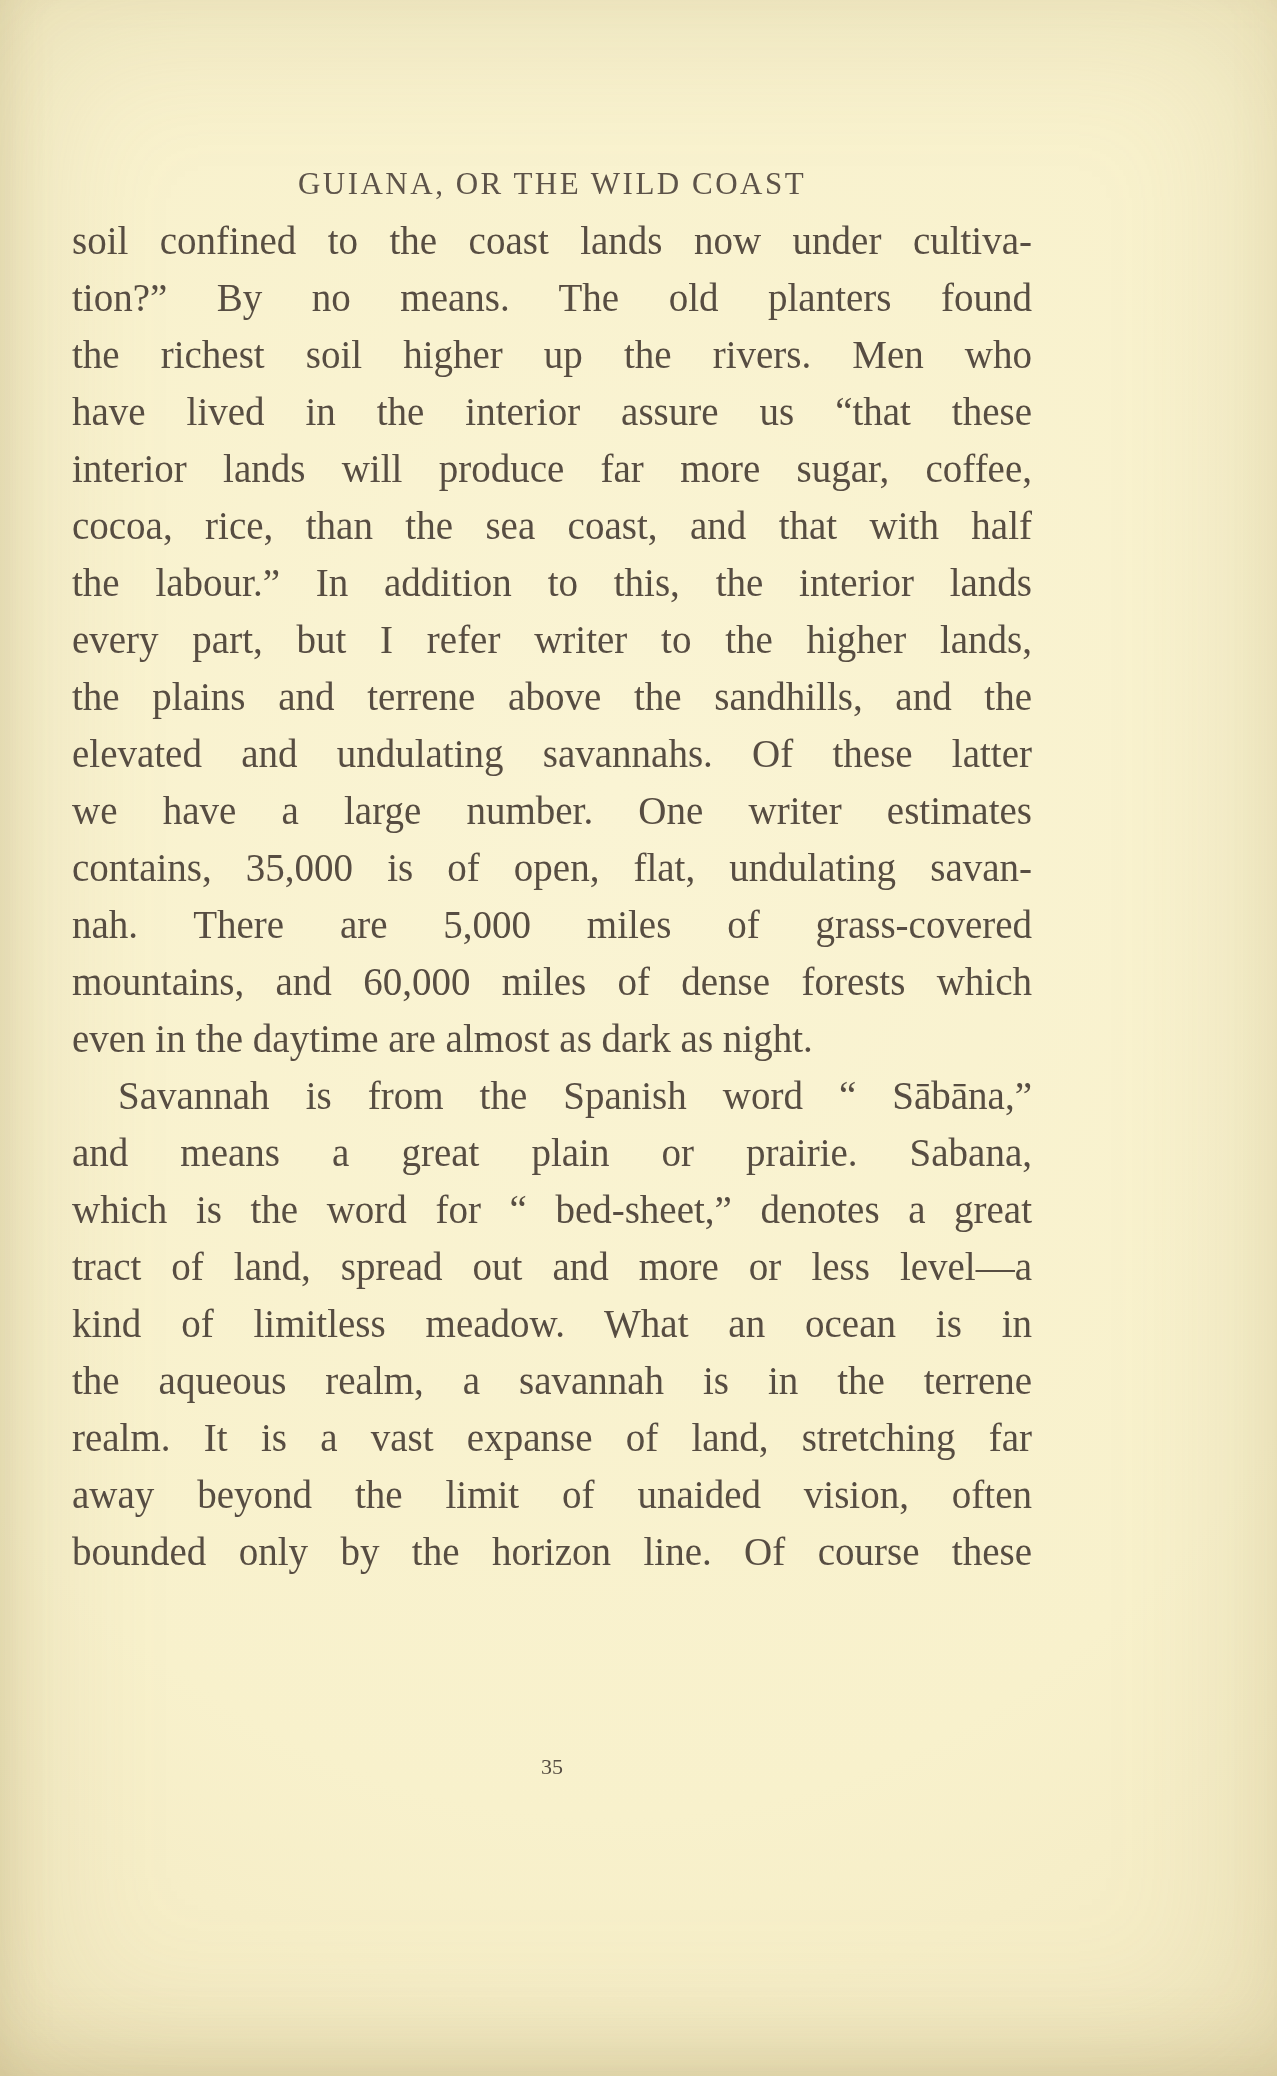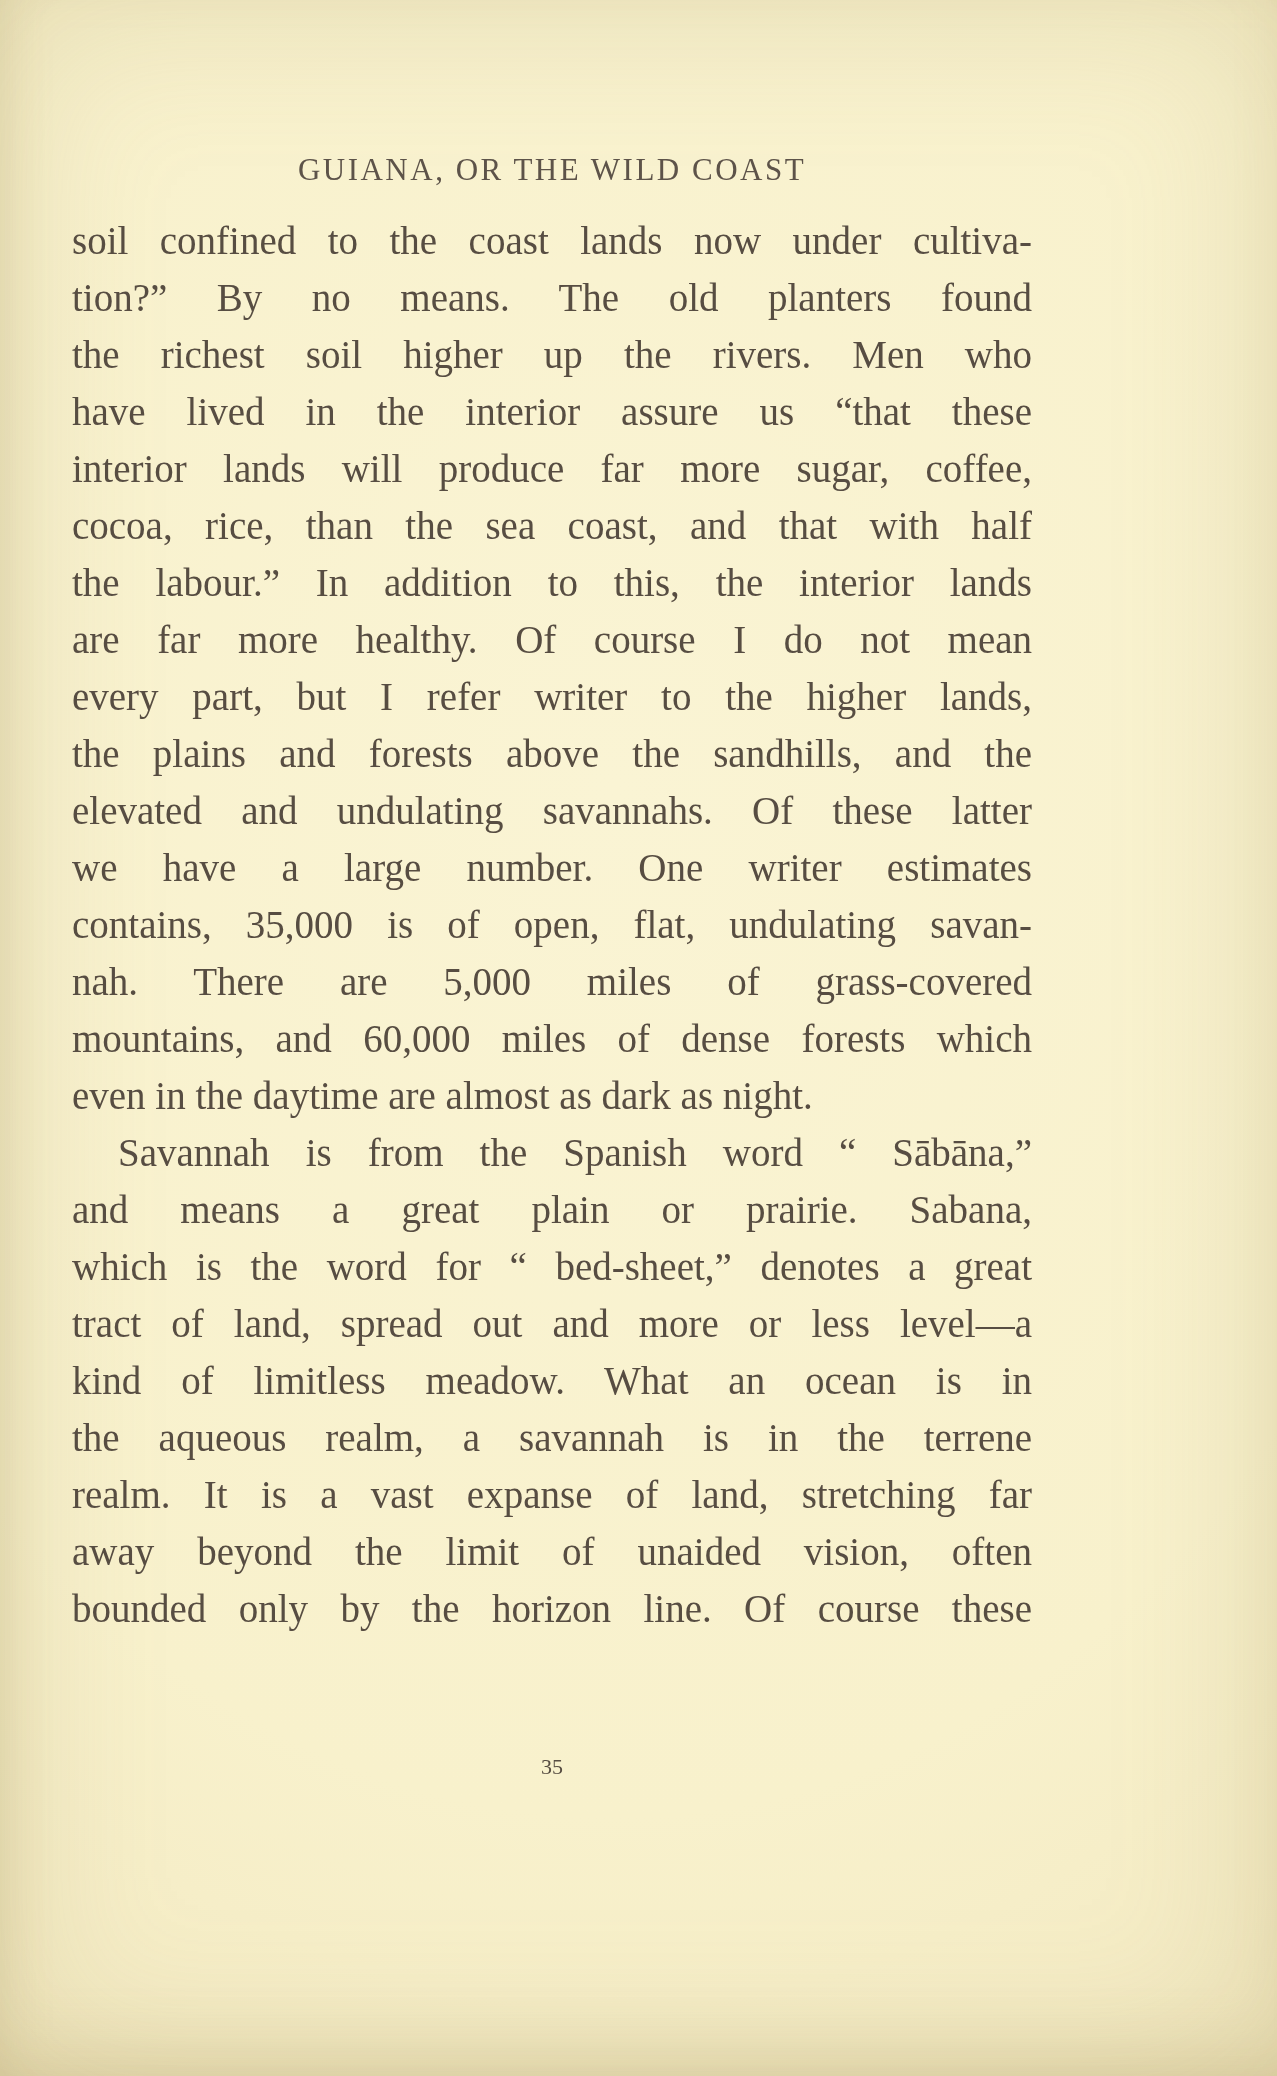--- a/index.html
+++ b/index.html
@@ -17,21 +17,21 @@
         #faf4d4 0%, #f8f1cc 55%, #f2e8c0 85%, #ece0b2 100%);
     box-shadow:
       inset 0 0 140px 30px rgba(168, 148, 92, 0.18),
       inset 0 -45px 70px -25px rgba(158, 138, 84, 0.20),
       inset 25px 0 60px -30px rgba(158, 138, 84, 0.20);
     font-family: "Liberation Serif", "DejaVu Serif", serif;
     color: #584e43;
   }
   .running-header {
     position: absolute;
-    top: 152px;
+    top: 166px;
     left: 72px;
     width: 960px;
     text-align: center;
     font-size: 31px;
     letter-spacing: 2.5px;
     color: #5d5349;
     white-space: nowrap;
   }
   .textblock {
     position: absolute;
@@ -75,23 +75,22 @@
   <div class="running-header">GUIANA, OR THE WILD COAST</div>
 
   <div class="textblock">
     <div class="line">soil confined to the coast lands now under cultiva-</div>
     <div class="line">tion?”  By no means.  The old planters found</div>
     <div class="line">the richest soil higher up the rivers.  Men who</div>
     <div class="line">have lived in the interior assure us “that these</div>
     <div class="line">interior lands will produce far more sugar, coffee,</div>
     <div class="line">cocoa, rice, than the sea coast, and that with half</div>
     <div class="line">the labour.”  In addition to this, the interior lands</div>
-    <div class="line">are far more healthy.  Of course I do not mean</div>
     <div class="line">every part, but I refer writer to the higher lands,</div>
-    <div class="line">the plains and forests above the sandhills, and the</div>
+    <div class="line">the plains and terrene above the sandhills, and the</div>
     <div class="line">elevated and undulating savannahs.  Of these latter</div>
     <div class="line">we have a large number.  One writer estimates</div>
     <div class="line">contains, 35,000 is of open, flat, undulating savan-</div>
     <div class="line">nah.  There are 5,000 miles of grass-covered</div>
     <div class="line">mountains, and 60,000 miles of dense forests which</div>
     <div class="line para-end">even in the daytime are almost as dark as night.</div>
     <div class="line indent">Savannah is from the Spanish word “ Sābāna,”</div>
     <div class="line">and means a great plain or prairie.  Sabana,</div>
     <div class="line">which is the word for “ bed-sheet,” denotes a great</div>
     <div class="line">tract of land, spread out and more or less level—a</div>

